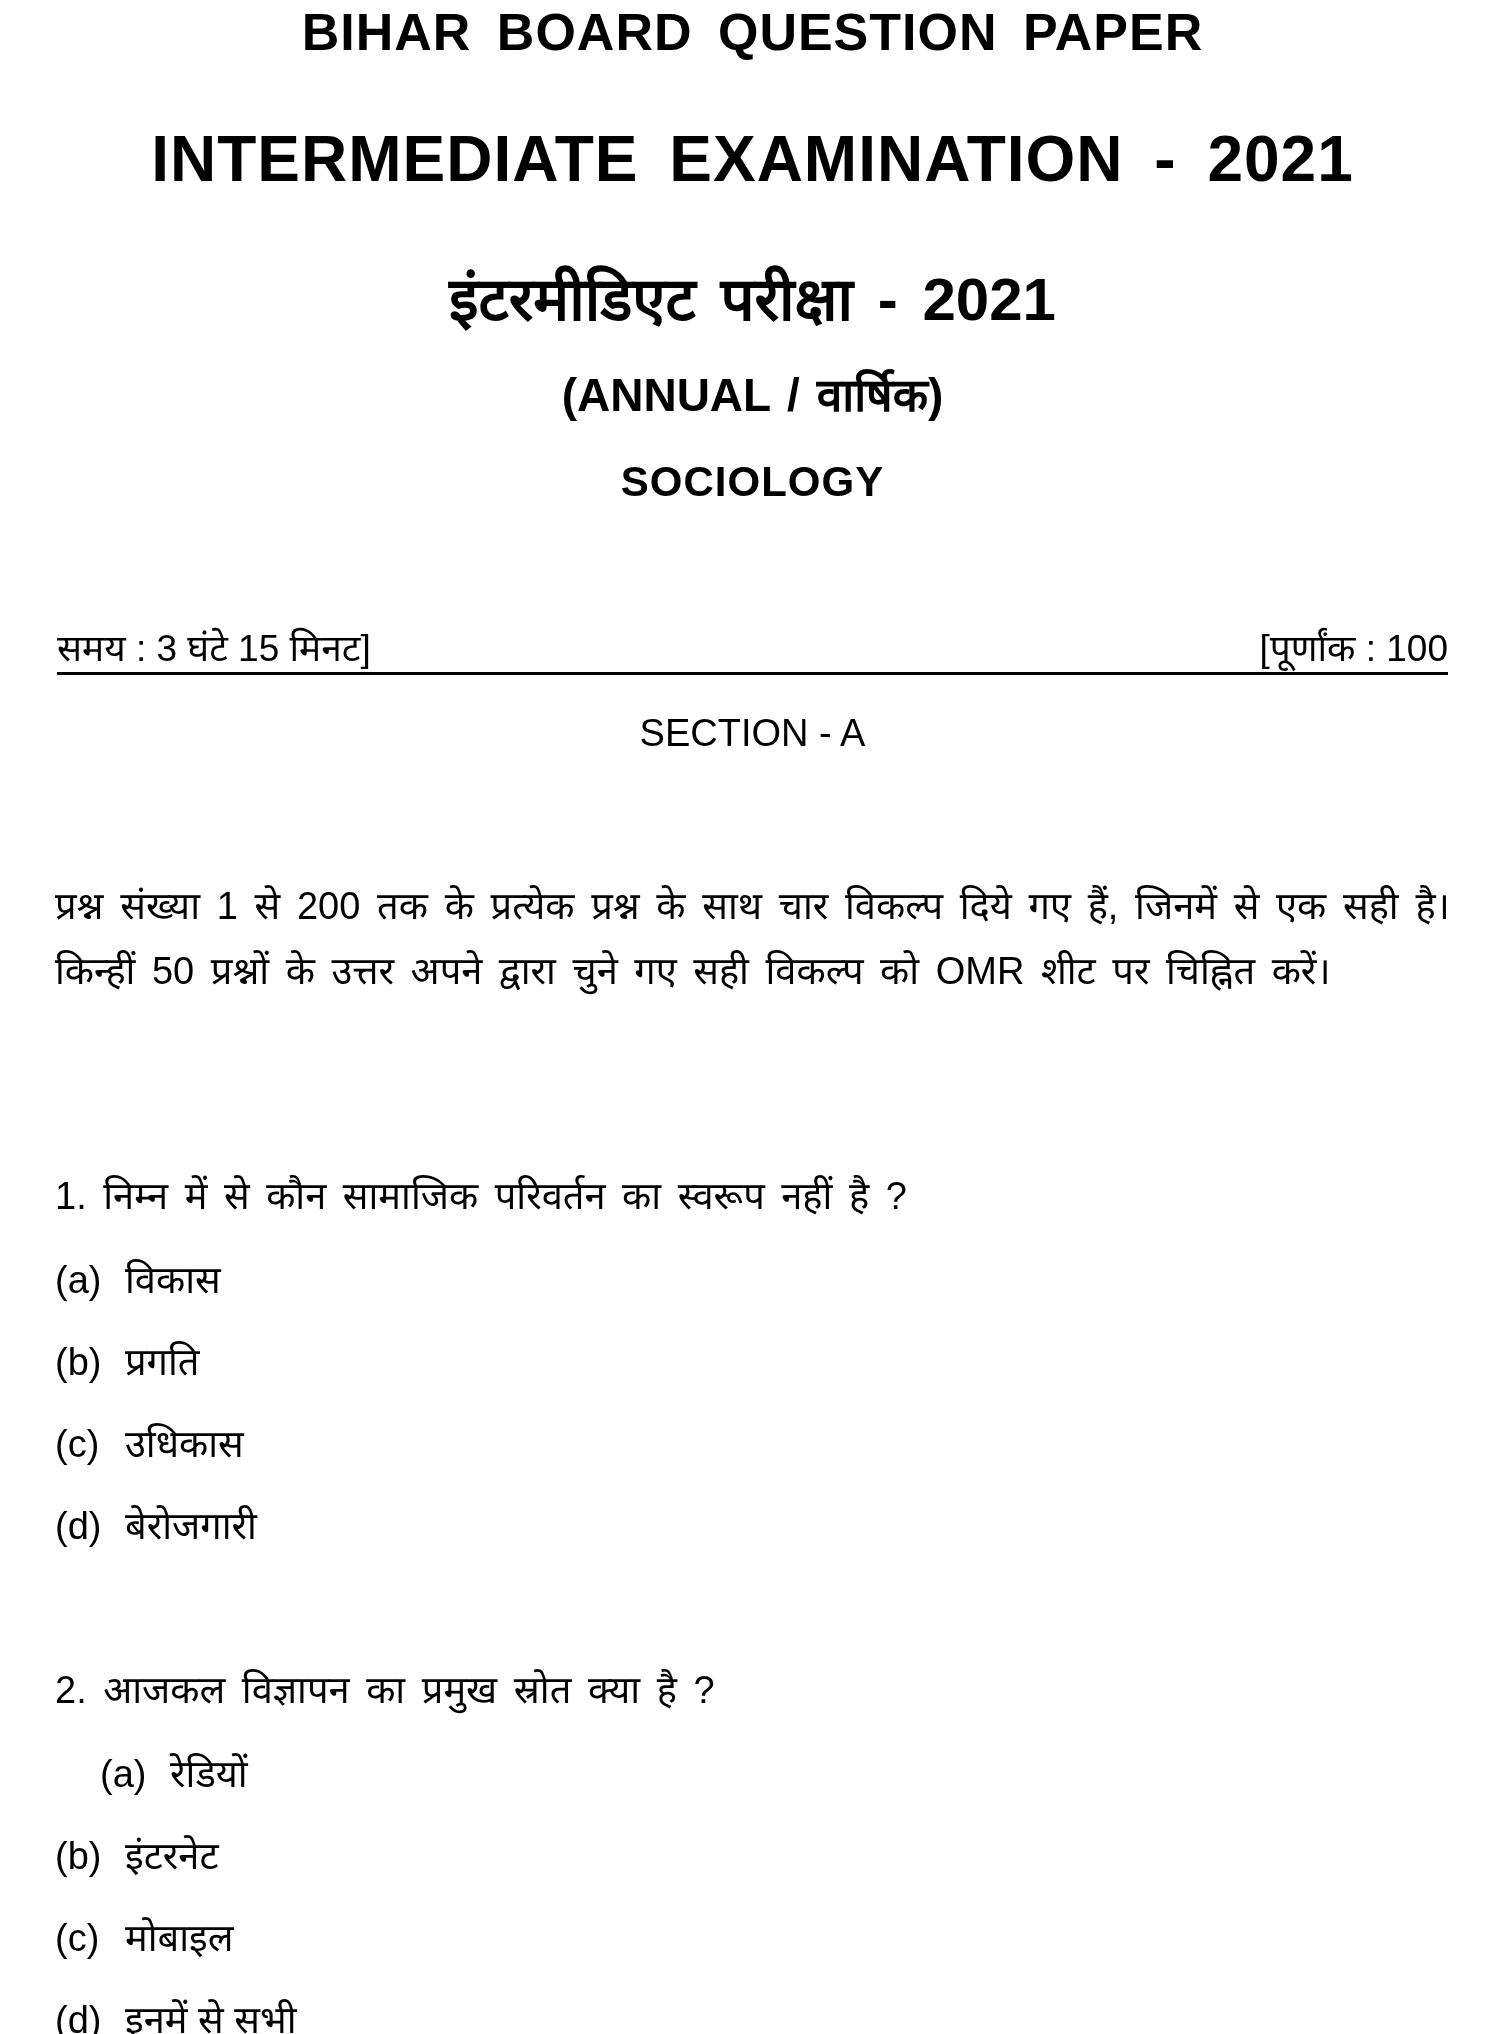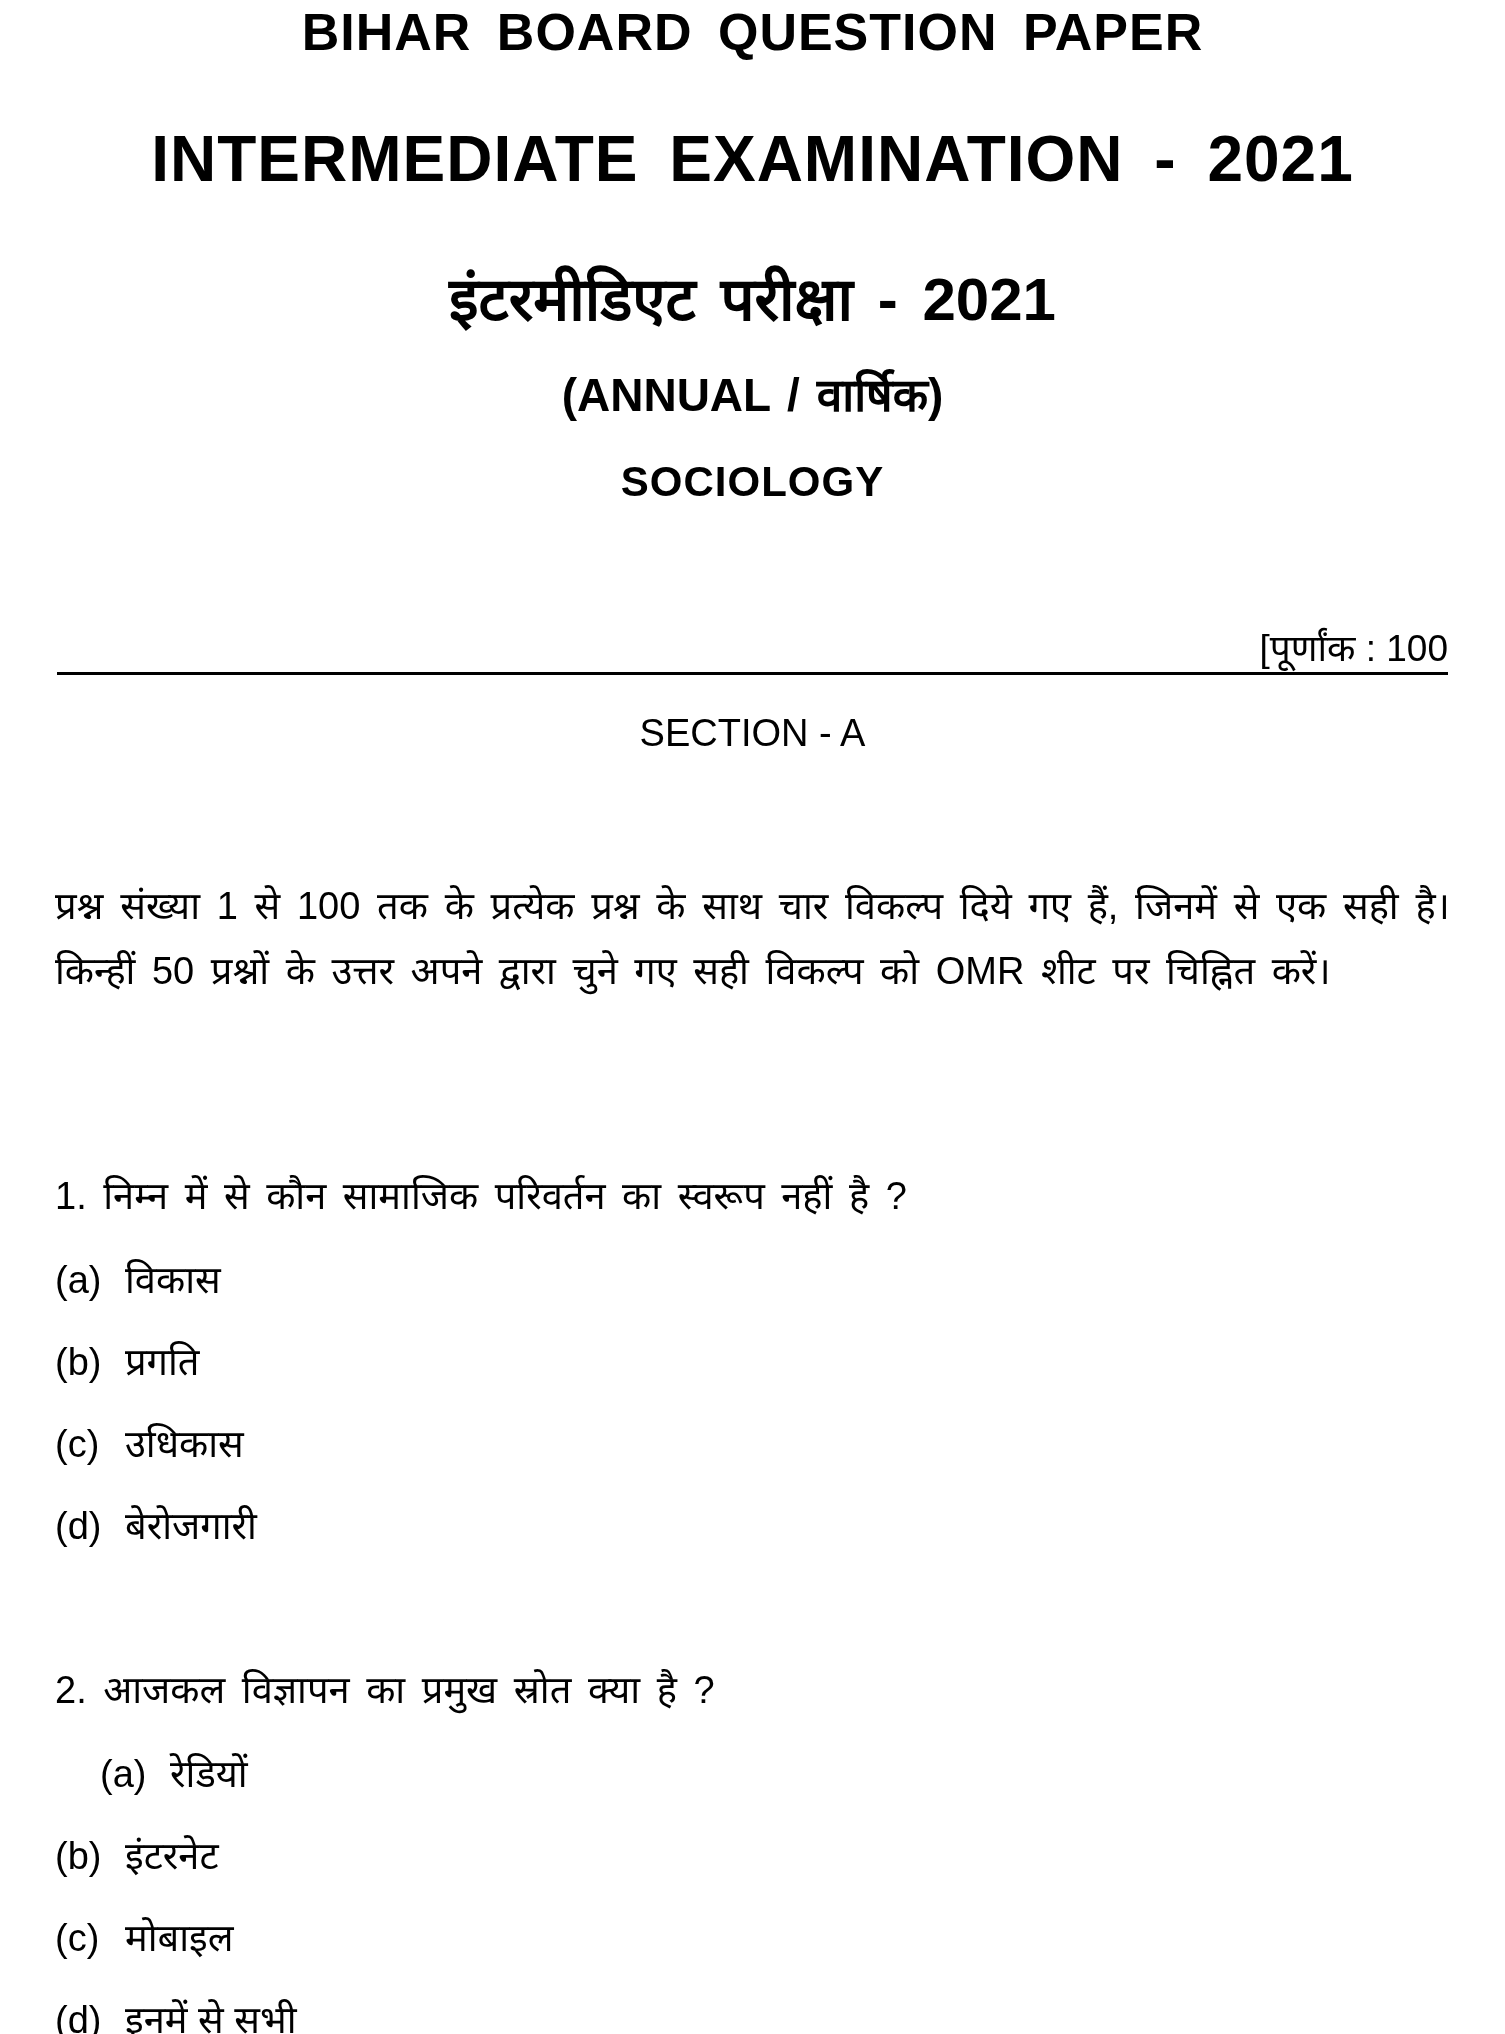--- a/index.html
+++ b/index.html
@@ -101,26 +101,27 @@
 </head>
 <body>
 
 <div class="abs center title-1">BIHAR BOARD QUESTION PAPER</div>
 <div class="abs center title-2">INTERMEDIATE EXAMINATION - 2021</div>
 <div class="abs center title-3">इंटरमीडिएट परीक्षा - 2021</div>
 <div class="abs center title-4">(ANNUAL / वार्षिक)</div>
 <div class="abs center title-5">SOCIOLOGY</div>
 
 <div class="abs meta-row">
+  <span class="left">समय : 3 घंटे 15 मिनट]</span>
   <span class="right">[पूर्णांक : 100</span>
 </div>
 
 <div class="abs center section">SECTION - A</div>
 
-<div class="abs instructions">प्रश्न संख्या 1 से 100 तक के प्रत्येक प्रश्न के साथ चार विकल्प दिये गए हैं, जिनमें से एक सही है। किन्हीं 50 प्रश्नों के उत्तर अपने द्वारा चुने गए सही विकल्प को OMR शीट पर चिह्नित करें।</div>
+<div class="abs instructions">प्रश्न संख्या 1 से 200 तक के प्रत्येक प्रश्न के साथ चार विकल्प दिये गए हैं, जिनमें से एक सही है। किन्हीं 50 प्रश्नों के उत्तर अपने द्वारा चुने गए सही विकल्प को OMR शीट पर चिह्नित करें।</div>
 
 <div class="abs q-block q1">
   <div class="q-text" style="top:0px;">1. निम्न में से कौन सामाजिक परिवर्तन का स्वरूप नहीं है ?</div>
   <div class="opt" style="top:84px;">
     <span class="lbl">(a)</span><span>विकास</span>
   </div>
   <div class="opt" style="top:166px;">
     <span class="lbl">(b)</span><span>प्रगति</span>
   </div>
   <div class="opt" style="top:248px;">

